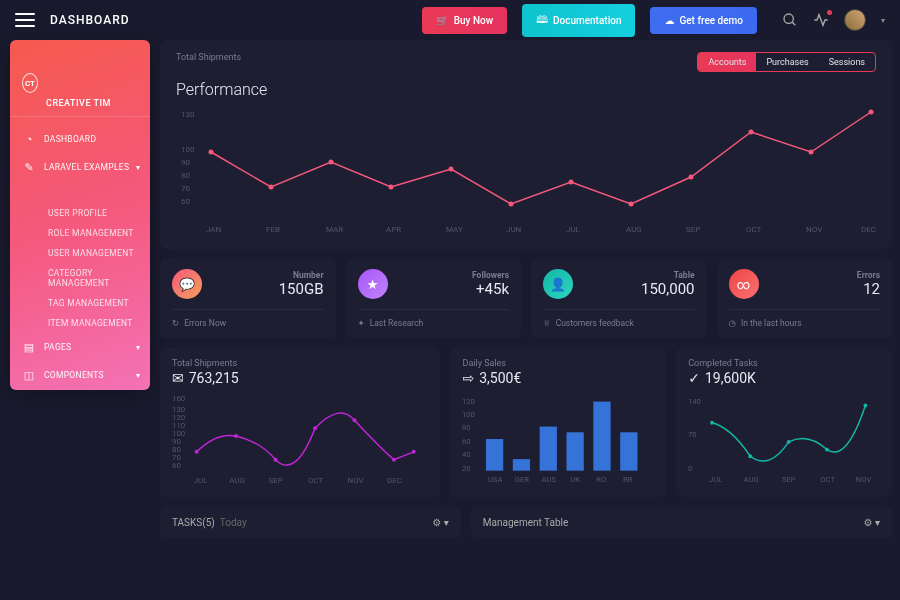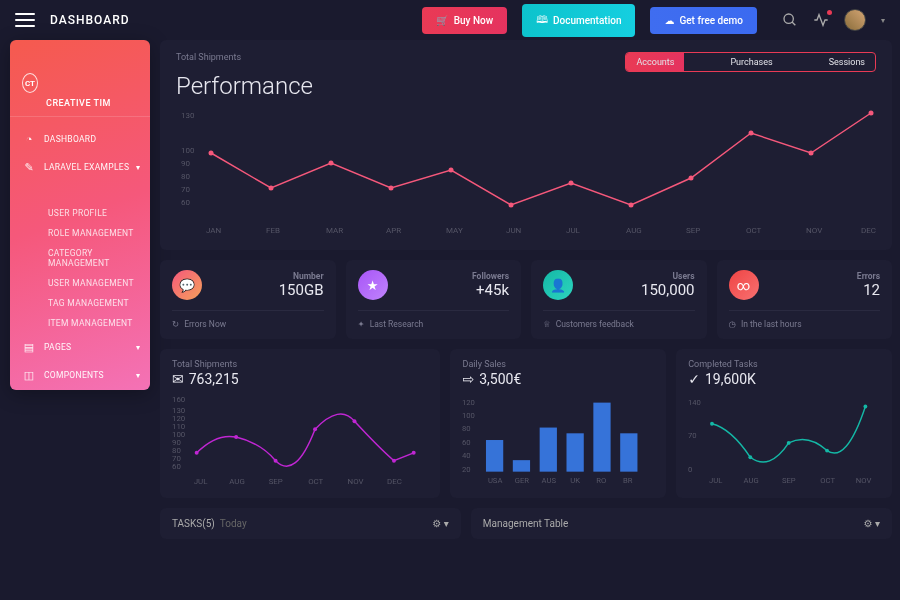--- a/index.html
+++ b/index.html
@@ -32,22 +32,22 @@
 .sidebar-icon { width: 14px; height: 14px; display: flex; align-items: center; justify-content: center; font-size: 11px; opacity: 0.9; }
 .sidebar-label { font-size: 8.5px; letter-spacing: 0.3px; opacity: 0.95; }
 .sidebar-sub { padding-left: 28px; font-size: 8px; opacity: 0.85; margin-top: 22px; }
 .sidebar-sub .sidebar-item { padding: 5px 12px 5px 10px; }
 
 
 .main { position: absolute; left: 160px; top: 40px; right: 8px; bottom: 0; overflow: hidden; }
 .chart-card { background: #1e1e33; border-radius: 6px; padding: 12px 16px; margin-bottom: 10px; }
 .chart-header { display: flex; align-items: flex-start; justify-content: space-between; }
 .chart-sub { font-size: 9px; color: #7a7a90; }
-.chart-title { font-size: 24px; font-weight: 300; color: #e8e8f0; margin-top: 10px; }
-.tab-pills { display: flex; border: 1px solid #e93a55; border-radius: 4px; overflow: hidden; gap: 36px; }
+.chart-title { font-size: 16px; font-weight: 300; color: #e8e8f0; margin-top: 18px; }
+.tab-pills { display: flex; border: 1px solid #e93a55; border-radius: 4px; overflow: hidden; }
 .tab-pill { padding: 4px 10px; font-size: 9px; cursor: pointer; color: #e2e2e8; }
 .tab-pill.active { background: linear-gradient(90deg,#e93a55,#e5335f); }
 .chart-body { position: relative; height: 130px; margin-top: 8px; }
 .chart-body svg { width: 100%; height: 100%; }
 
 
 .stat-row { display: grid; grid-template-columns: repeat(4, 1fr); gap: 10px; margin-bottom: 10px; }
 .stat-card { background: #1e1e33; border-radius: 6px; padding: 10px 12px; }
 .stat-top { display: flex; justify-content: space-between; align-items: center; }
 .stat-icon { width: 30px; height: 30px; border-radius: 50%; display: flex; align-items: center; justify-content: center; font-size: 13px; color: #fff; }
@@ -129,24 +129,24 @@
     <span class="caret">▾</span>
   </div>
   <div class="sidebar-sub">
     <div class="sidebar-item">
         <span class="sidebar-label">USER PROFILE</span>
       </div>
     <div class="sidebar-item">
         <span class="sidebar-label">ROLE MANAGEMENT</span>
       </div>
     <div class="sidebar-item">
+        <span class="sidebar-label">USER MANAGEMENT</span>
+      </div>
+    <div class="sidebar-item">
         <span class="sidebar-label">CATEGORY MANAGEMENT</span>
-      </div>
-    <div class="sidebar-item">
-        <span class="sidebar-label">USER MANAGEMENT</span>
       </div>
     <div class="sidebar-item">
         <span class="sidebar-label">TAG MANAGEMENT</span>
       </div>
     <div class="sidebar-item">
         <span class="sidebar-label">ITEM MANAGEMENT</span>
       </div>
   </div>
   <div class="sidebar-item">
     <span class="sidebar-icon">▤</span>
@@ -241,21 +241,21 @@
       </div>
       <div class="stat-footer">
           <span>✦</span>
           <span>Last Research</span>
         </div>
     </div>
     <div class="stat-card">
       <div class="stat-top">
         <div class="stat-icon ic-teal">👤</div>
         <div>
-            <div class="stat-label">Users</div>
+            <div class="stat-label">Table</div>
             <div class="stat-value">150,000</div>
           </div>
       </div>
       <div class="stat-footer">
           <span>♕</span>
           <span>Customers feedback</span>
         </div>
     </div>
     <div class="stat-card">
       <div class="stat-top">

